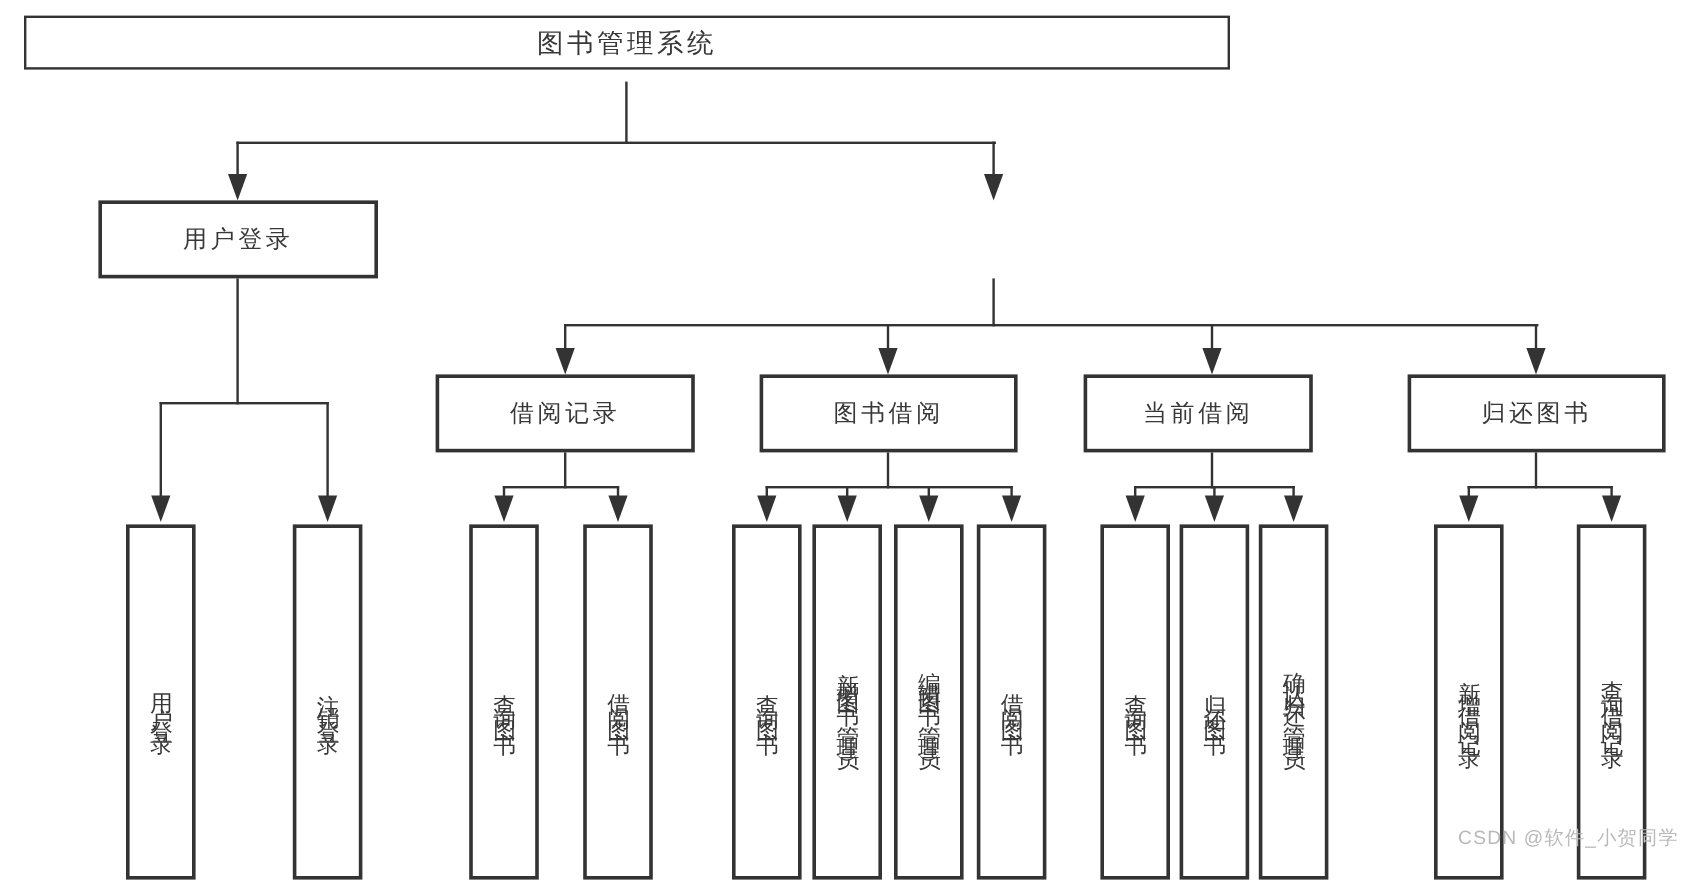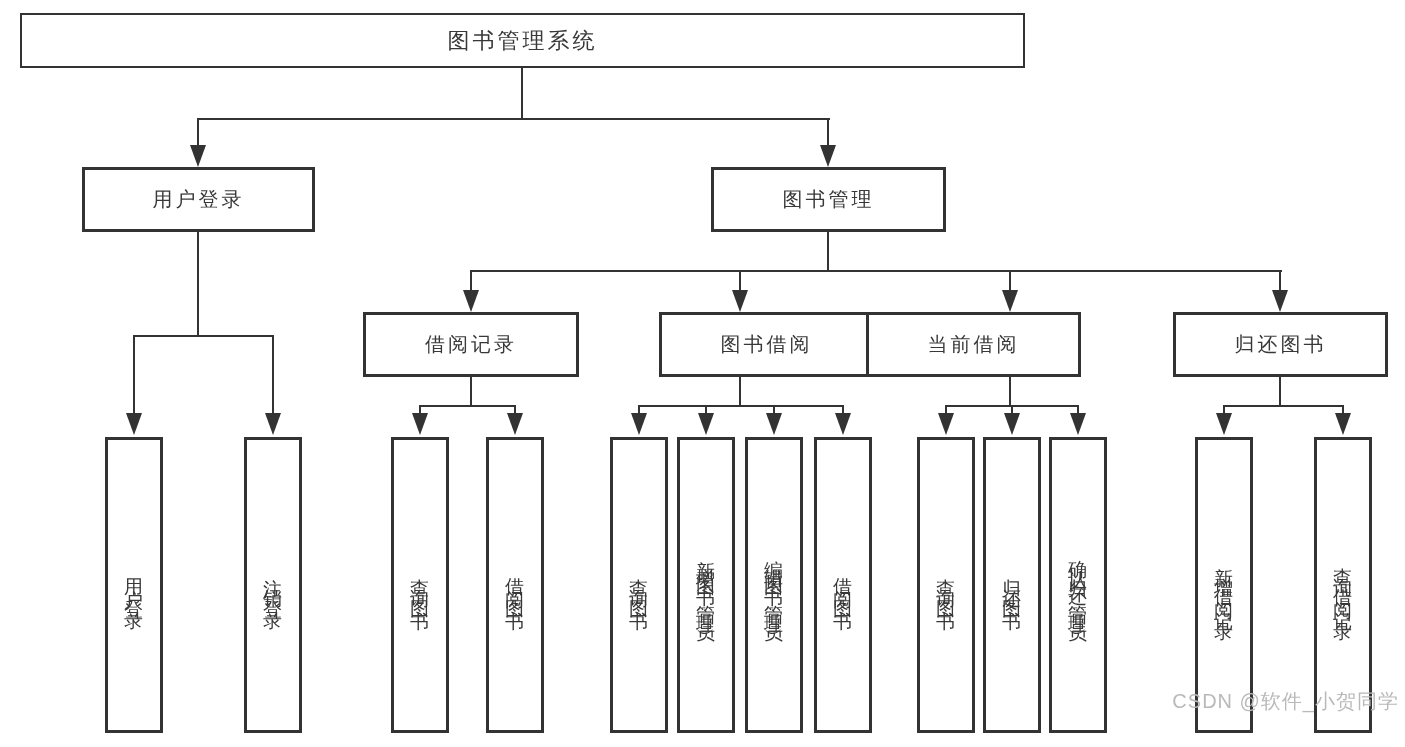--- a/index.html
+++ b/index.html
@@ -46,65 +46,64 @@
     position: absolute;
     width: 0; height: 0;
     border-left: 8px solid transparent;
     border-right: 8px solid transparent;
     border-top: 22px solid #333333;
   }
   .watermark {
     position: absolute;
     right: 6px;
     top: 688px;
-    font-size: 20px;
+    font-size: 16px;
     letter-spacing: 1px;
     color: #b9b9b9;
     z-index: 5;
     white-space: nowrap;
   }
 </style>
 </head>
 <body>
 
 <div class="stage">
 
-  <div class="box root" style="left:20px; top:13px; width:1005px; height:55px;">图书管理系统</div>
+  <div class="box root" style="left:20px; top:13px; width:1005px; height:45px;">图书管理系统</div>
 
   <div class="line" style="left:521px; top:68px; width:2px; height:51px;"></div>
   <div class="line" style="left:197px; top:118px; width:633px; height:2px;"></div>
   <div class="line" style="left:197px; top:118px; width:2px; height:29px;"></div>
   <div class="arrow" style="left:190px; top:145px;"></div>
   <div class="line" style="left:827px; top:118px; width:2px; height:29px;"></div>
   <div class="arrow" style="left:820px; top:145px;"></div>
 
   <div class="box" style="left:82px; top:167px; width:233px; height:65px;">用户登录</div>
-  <div class="box" style="left:711px; top:167px; width:235px; height:65px;">图书管理</div>
 
   <div class="line" style="left:197px; top:232px; width:2px; height:105px;"></div>
   <div class="line" style="left:133px; top:335px; width:141px; height:2px;"></div>
   <div class="line" style="left:133px; top:335px; width:2px; height:80px;"></div>
   <div class="arrow" style="left:126px; top:413px;"></div>
   <div class="line" style="left:272px; top:335px; width:2px; height:80px;"></div>
   <div class="arrow" style="left:265px; top:413px;"></div>
 
   <div class="line" style="left:827px; top:232px; width:2px; height:40px;"></div>
   <div class="line" style="left:470px; top:270px; width:812px; height:2px;"></div>
   <div class="line" style="left:470px; top:270px; width:2px; height:22px;"></div>
   <div class="arrow" style="left:463px; top:290px;"></div>
   <div class="line" style="left:739px; top:270px; width:2px; height:22px;"></div>
   <div class="arrow" style="left:732px; top:290px;"></div>
   <div class="line" style="left:1009px; top:270px; width:2px; height:22px;"></div>
   <div class="arrow" style="left:1002px; top:290px;"></div>
   <div class="line" style="left:1279px; top:270px; width:2px; height:22px;"></div>
   <div class="arrow" style="left:1272px; top:290px;"></div>
 
   <div class="box" style="left:363px; top:312px; width:216px; height:65px;">借阅记录</div>
-  <div class="box" style="left:633px; top:312px; width:215px; height:65px;margin-left:26px;">图书借阅</div>
-  <div class="box" style="left:866px; top:312px; width:215px; height:65px;">当前借阅</div>
+  <div class="box" style="left:633px; top:312px; width:215px; height:65px;">图书借阅</div>
+  <div class="box" style="left:903px; top:312px; width:191px; height:65px;">当前借阅</div>
   <div class="box" style="left:1173px; top:312px; width:215px; height:65px;">归还图书</div>
 
   <div class="line" style="left:470px; top:377px; width:2px; height:30px;"></div>
   <div class="line" style="left:419px; top:405px; width:97px; height:2px;"></div>
   <div class="line" style="left:419px; top:405px; width:2px; height:10px;"></div>
   <div class="arrow" style="left:412px; top:413px;"></div>
   <div class="line" style="left:514px; top:405px; width:2px; height:10px;"></div>
   <div class="arrow" style="left:507px; top:413px;"></div>
 
   <div class="line" style="left:739px; top:377px; width:2px; height:30px;"></div>

